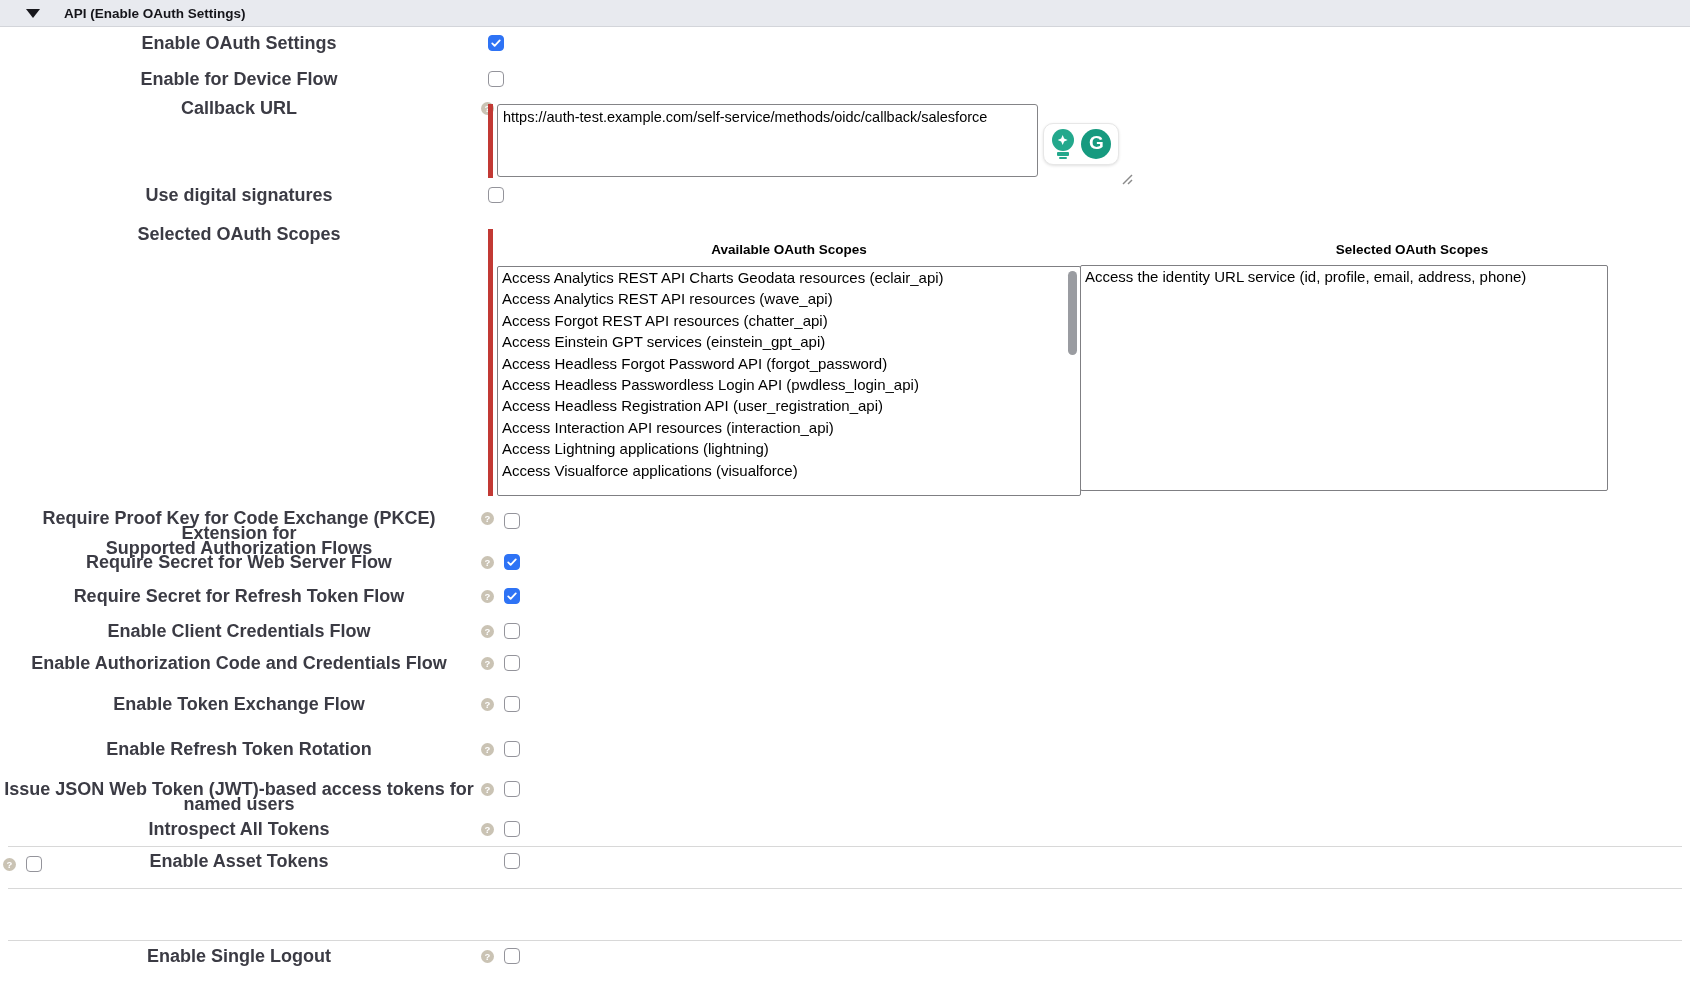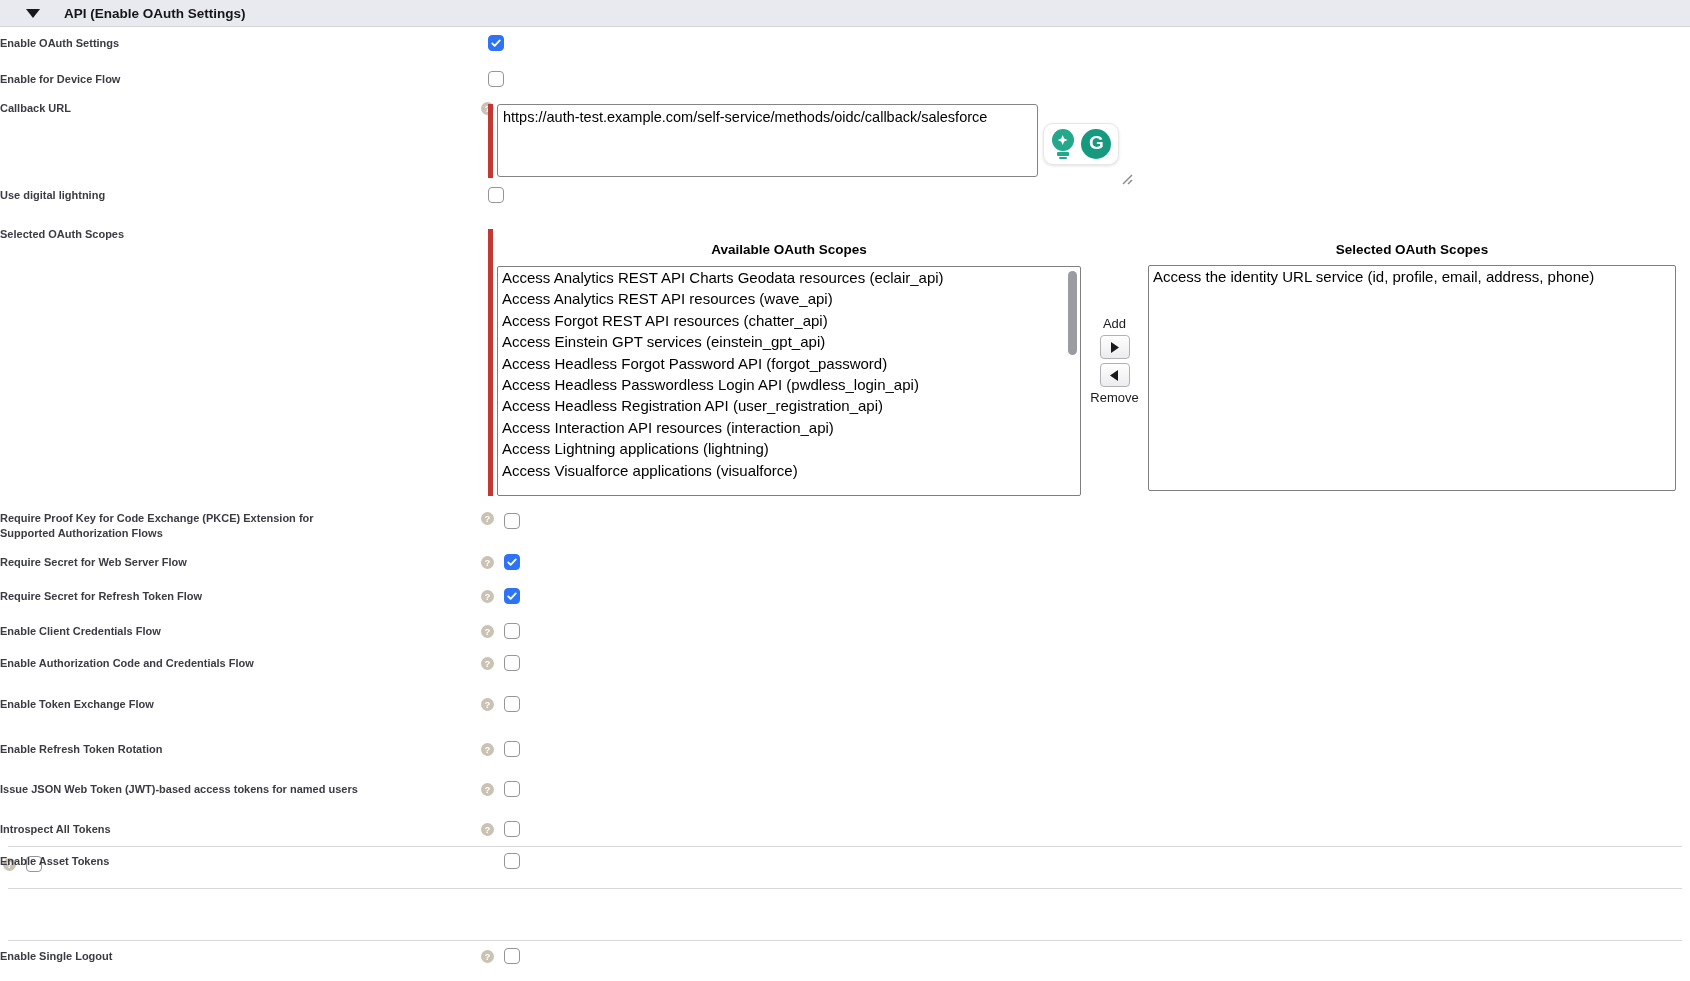--- a/index.html
+++ b/index.html
@@ -18,21 +18,21 @@
     width:0; height:0; margin-left:26px;
     border-left:7px solid transparent; border-right:7px solid transparent;
     border-top:9px solid #17171c; cursor:pointer;
   }
   .sec-title {
     margin-left:24px; font-size:13.5px; font-weight:bold; color:#15151a;
   }
   
   .frow { position:absolute; left:0; display:flex; align-items:flex-start; width:1120px; }
   .flabel {
-    width:478px; text-align:left; font-size:11px; font-weight:bold;
+    width:478px; text-align:center; font-size:18px; font-weight:bold;
     color:#3b3b44; line-height:15px;
   }
   .info {
     flex:0 0 13px; width:13px; height:13px; border-radius:50%;
     background:#cac3b4; color:#fff; font-size:9.5px; font-weight:bold;
     text-align:center; line-height:13px; margin-left:3px; margin-top:1px; cursor:pointer;
   }
   .info::after { content:"?"; }
   .cb {
     flex:0 0 16px; width:16px; height:16px; margin-left:10px; margin-top:-1px;
@@ -141,21 +141,21 @@
     </div>
     <div class="gcirc">G</div>
   </div>
   <svg class="resize-h" width="13" height="13">
     <line x1="3" y1="12" x2="12" y2="3" stroke="#8a8a8a" stroke-width="1.4"></line>
     <line x1="8" y1="12" x2="12" y2="8" stroke="#8a8a8a" stroke-width="1.4"></line>
   </svg>
 </div>
 
 <div class="frow" style="top:188px">
-  <div class="flabel">Use digital lightning</div>
+  <div class="flabel">Use digital signatures</div>
   <span class="cb">
     
   </span>
 </div>
 
 <div class="frow" style="top:227px">
   <div class="flabel">Selected OAuth Scopes</div>
 </div>
 <div class="reqbar" style="left:488px;top:229px;height:267px"></div>
 
@@ -185,21 +185,21 @@
   </div>
   <div class="abtn">
     <svg viewBox="0 0 9 11">
         <polygon points="8,0 0,5.5 8,11" fill="#1a1a1a"></polygon>
       </svg>
   </div>
   <div class="mlabel" style="margin-top:3px">Remove</div>
 </div>
 
 <div class="col-head" style="left:1148px;width:528px">Selected OAuth Scopes</div>
-<div class="listbox" style="left:1148px;top:265px;width:528px;height:226px">
+<div class="listbox" style="left:1080px;top:265px;width:528px;height:226px">
   <div>
       <div class="opt">Access the identity URL service (id, profile, email, address, phone)</div>
     </div>
 </div>
 
 <div class="frow" style="top:511px">
   <div class="flabel">
     <span>Require Proof Key for Code Exchange (PKCE) Extension for</span><br>
     <span>Supported Authorization Flows</span>
   </div>

